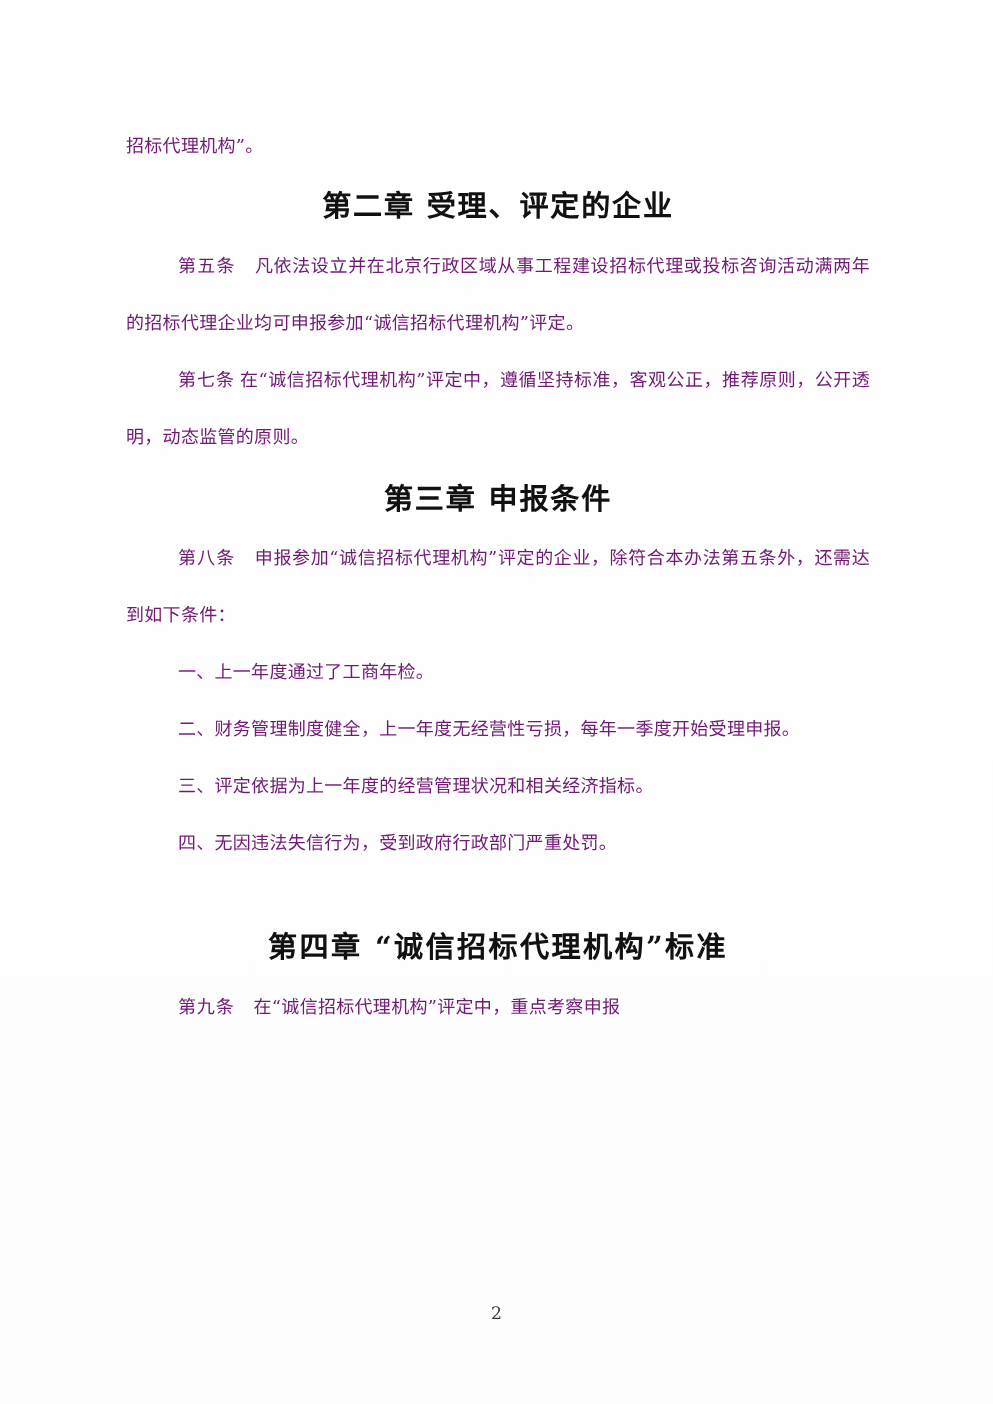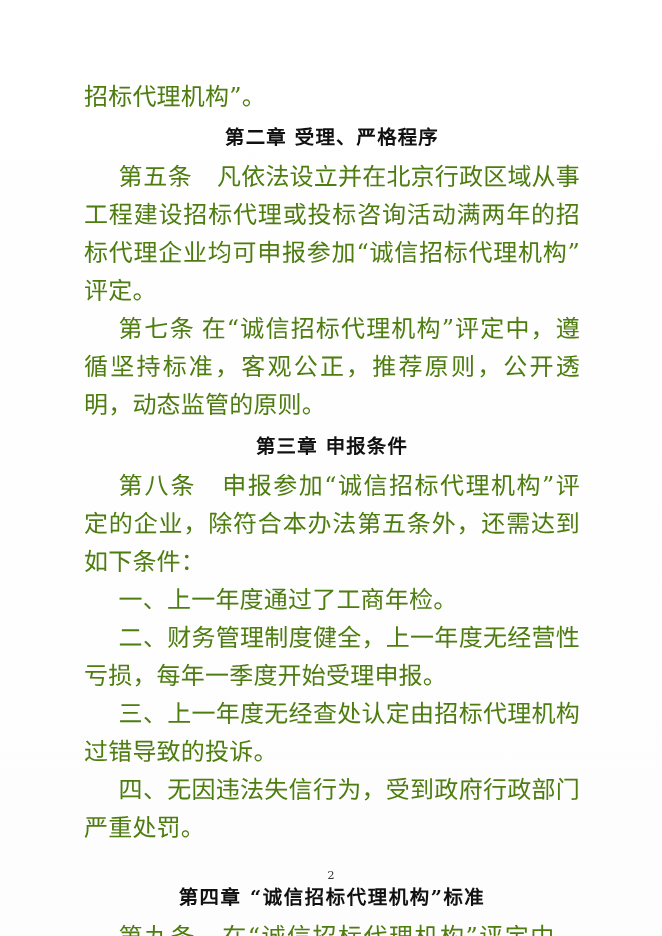--- a/index.html
+++ b/index.html
@@ -33,27 +33,27 @@
   .text-block {
     position: absolute;
     left: 84px;
     top: 78px;
     width: 496px;
   }
 
   
   .line,
   .para {
-    font-size: 24px;
+    font-size: 12px;
     line-height: 38px;
     letter-spacing: 0.2px;
     text-align: justify;
     text-justify: inter-ideograph;
     margin: 0;
-    color: #4d7c0f;
+    color: #701a75;
   }
 
   .para {
     text-indent: 34.6px;            
   }
 
   .para.no-indent {
     text-indent: 0;
   }
 
@@ -107,21 +107,21 @@
 
 <div class="page">
   <div class="scan-tint"></div>
 
   <div class="text-block">
 
     <p class="line para no-indent">招标代理机构”。</p>
 
     <div class="sp-1"></div>
 
-    <h2 class="chapter">第二章 受理、严格程序</h2>
+    <h2 class="chapter">第二章 受理、评定的企业</h2>
 
     <p class="para">
       <span class="art gap-wide">第五条</span><span>凡依法设立并在北京行政区域从事工程建设招标代理或投标咨询活动满两年的招标代理企业均可申报参加“诚信招标代理机构”评定。</span>
     </p>
 
 
     <p class="para">
       <span class="art gap-narrow">第七条</span><span>在“诚信招标代理机构”评定中，遵循坚持标准，客观公正，推荐原则，公开透明，动态监管的原则。</span>
     </p>
 
@@ -130,21 +130,21 @@
     <h2 class="chapter">第三章 申报条件</h2>
 
     <p class="para">
       <span class="art gap-wide">第八条</span><span>申报参加“诚信招标代理机构”评定的企业，除符合本办法第五条外，还需达到如下条件：</span>
     </p>
 
     <p class="para">一、上一年度通过了工商年检。</p>
 
     <p class="para">二、财务管理制度健全，上一年度无经营性亏损，每年一季度开始受理申报。</p>
 
-    <p class="para">三、上一年度无经查处认定由招标代理机构过错导致的投诉。</p>
+    <p class="para">三、评定依据为上一年度的经营管理状况和相关经济指标。</p>
 
     <p class="para">四、无因违法失信行为，受到政府行政部门严重处罚。</p>
 
     <div class="sp-2"></div>
 
     <h2 class="chapter spaced">第四章 “诚信招标代理机构”标准</h2>
 
     <p class="para">
       <span class="art gap-wide">第九条</span><span>在“诚信招标代理机构”评定中，重点考察申报</span>
     </p>

